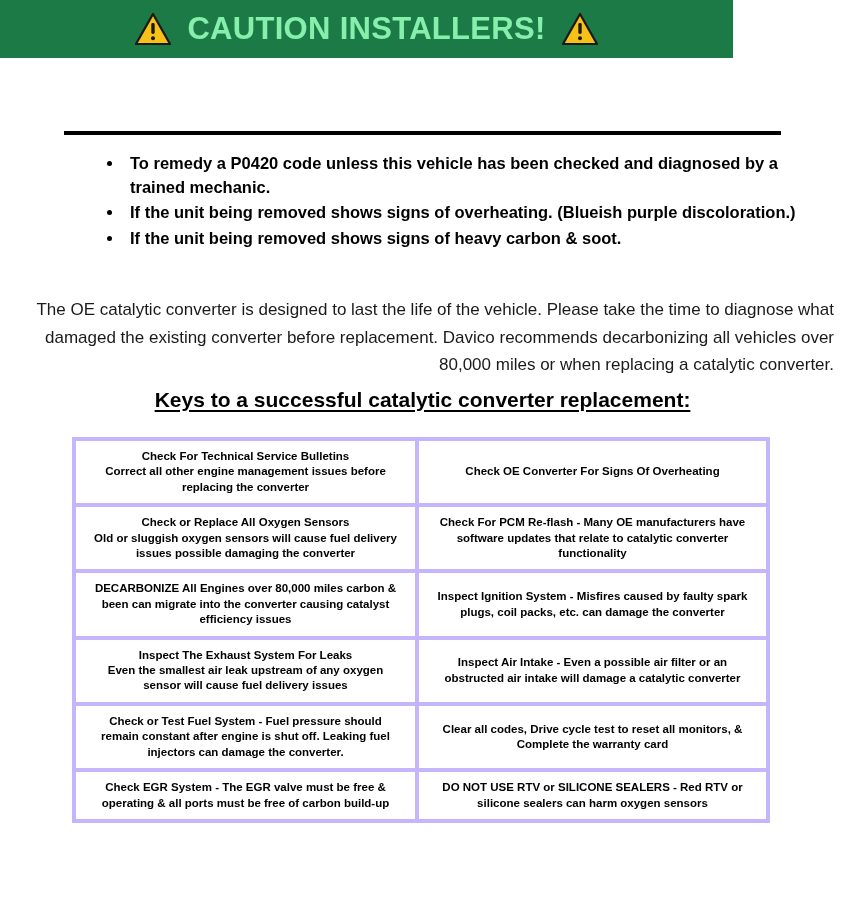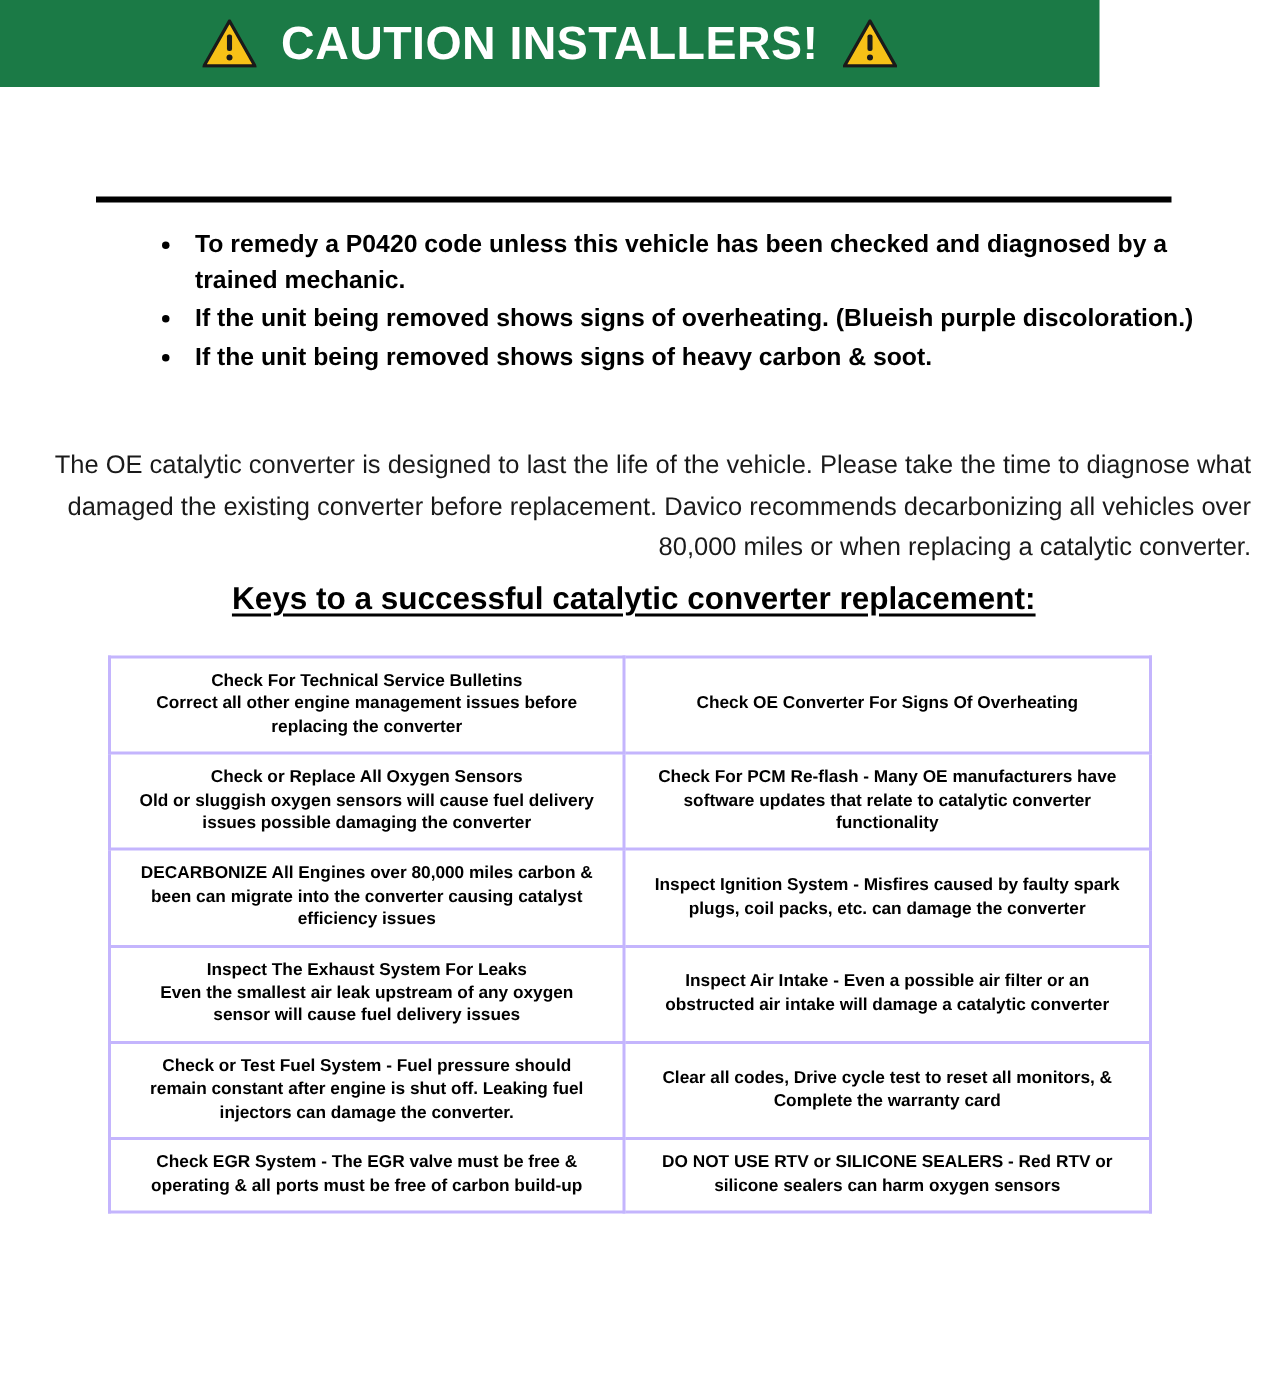--- a/index.html
+++ b/index.html
@@ -28,21 +28,21 @@
     top: 0;
     width: 733px;
     height: 58px;
     background: #1b7a46;
     display: flex;
     align-items: center;
     justify-content: center;
     gap: 16px;
   }
   .banner-text {
-    color: #ffffff;
+    color: #86efac;
     font-size: 31px;
     font-weight: bold;
     letter-spacing: 0.3px;
     white-space: nowrap;
   }
   .warn-tri {
     width: 36px;
     height: 32px;
     flex: 0 0 auto;
   }
@@ -115,21 +115,21 @@
     left: 72px;
     top: 437px;
     width: 694px;
   }
   table.keys {
     border-collapse: collapse;
     width: 694px;
     table-layout: fixed;
   }
   table.keys td {
-    border: 2px solid #c4b5fd;
+    border: 4px solid #c4b5fd;
     text-align: center;
     vertical-align: middle;
     font-size: 11.5px;
     font-weight: bold;
     line-height: 1.34;
     padding: 8px 10px;
     height: 48px;
     box-sizing: border-box;
   }
   table.keys td.left-cell { width: 343px; }

